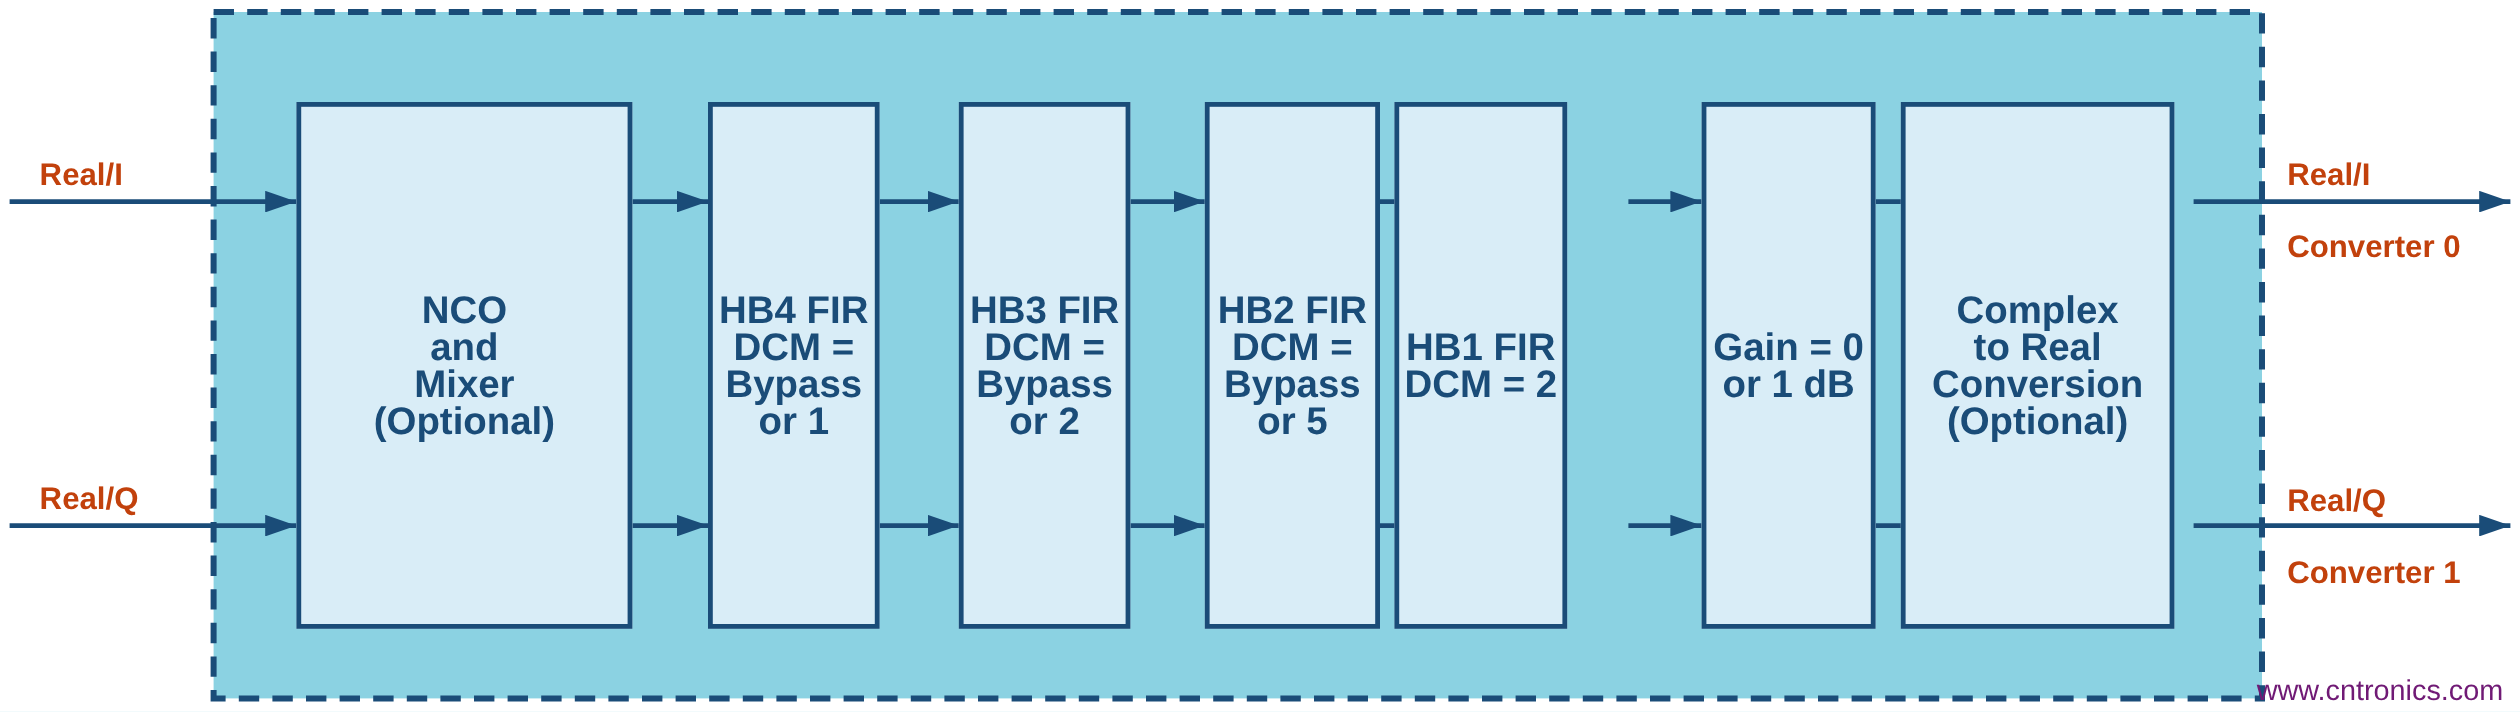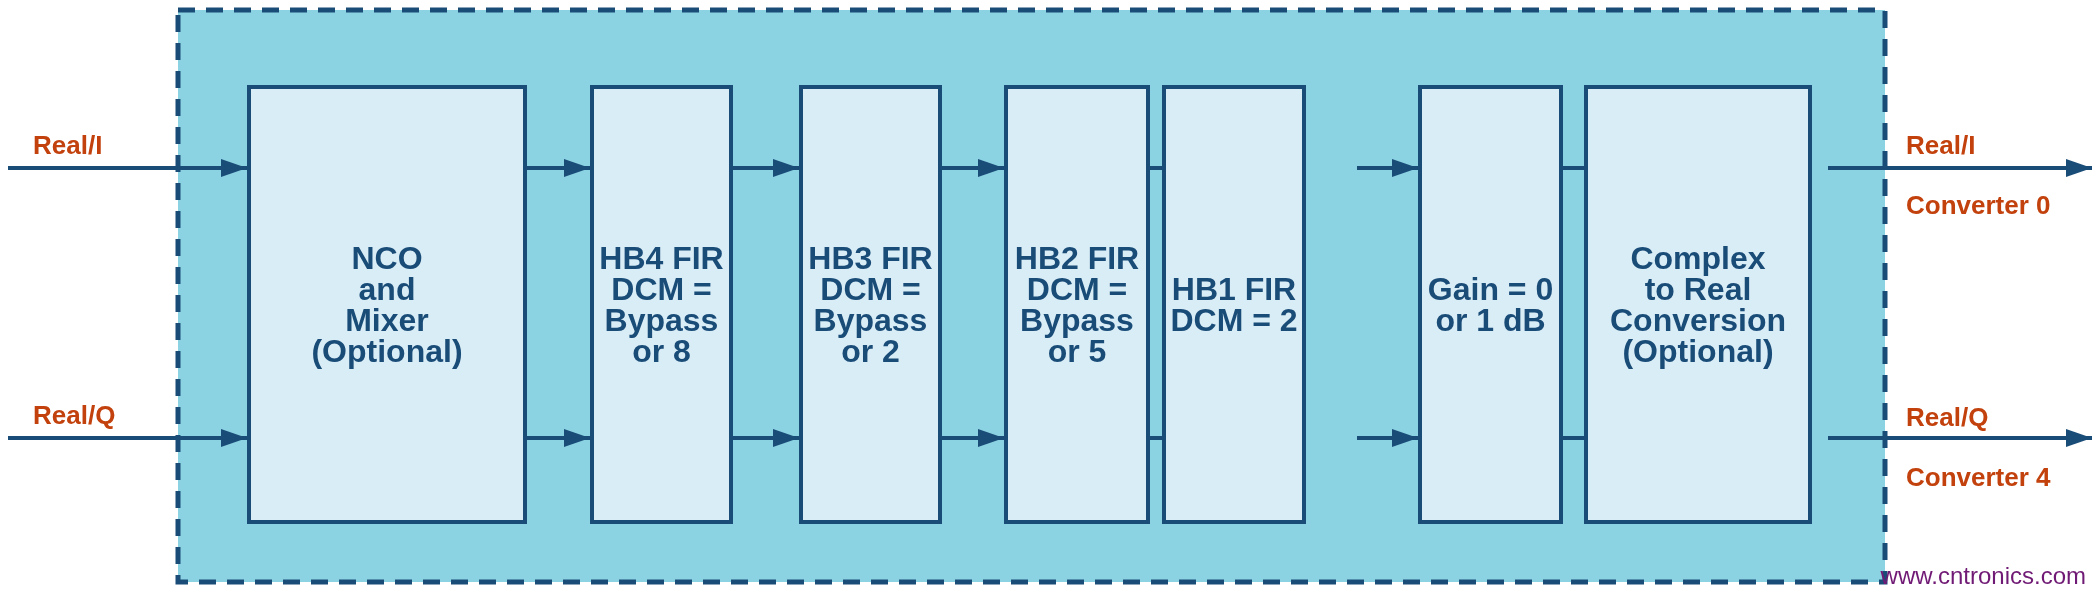--- a/index.html
+++ b/index.html
@@ -98,21 +98,21 @@
   <div class="block" style="left:247px; width:280px;">
     <span class="block-label">NCO
 and
 Mixer
 (Optional)</span>
   </div>
   <div class="block" style="left:590px; width:143px;">
     <span class="block-label">HB4 FIR
 DCM =
 Bypass
-or 8</span>
+or 1</span>
   </div>
   <div class="block" style="left:799px; width:143px;text-align:center;">
     <span class="block-label">HB3 FIR
 DCM =
 Bypass
 or 2</span>
   </div>
   <div class="block" style="left:1004px; width:146px;">
     <span class="block-label">HB2 FIR
 DCM =
@@ -133,17 +133,17 @@
 Conversion
 (Optional)</span>
   </div>
 
   <div class="io-label" style="left:33px; top:130px;">Real/I</div>
   <div class="io-label" style="left:33px; top:400px;">Real/Q</div>
 
   <div class="io-label" style="left:1906px; top:130px;">Real/I</div>
   <div class="io-label" style="left:1906px; top:190px;">Converter 0</div>
   <div class="io-label" style="left:1906px; top:402px;">Real/Q</div>
-  <div class="io-label" style="left:1906px; top:462px;">Converter 4</div>
+  <div class="io-label" style="left:1906px; top:462px;">Converter 1</div>
 
   <div class="watermark">www.cntronics.com</div>
 
 </div>
 
 </body></html>

